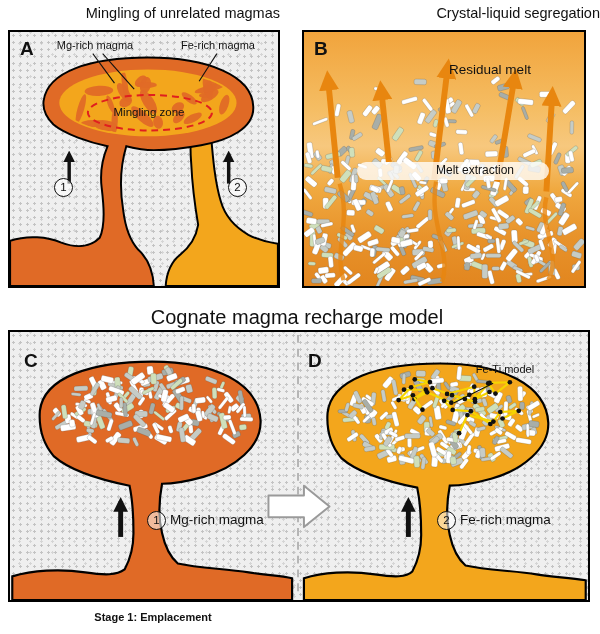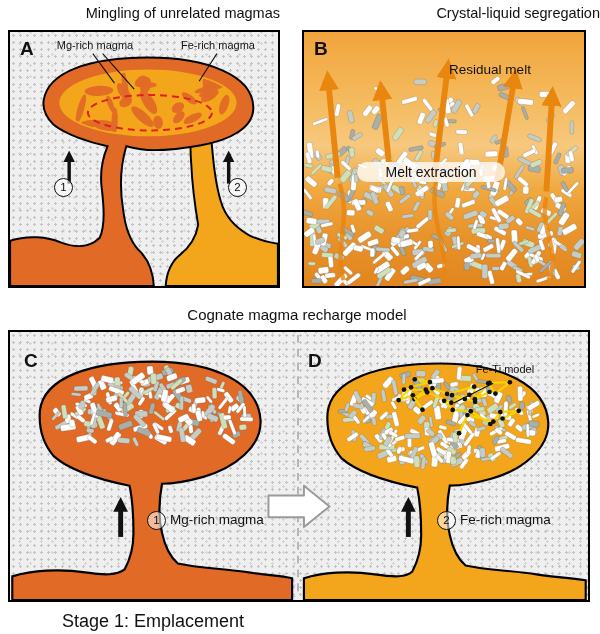--- a/index.html
+++ b/index.html
@@ -7,29 +7,29 @@
          font-family:"Liberation Sans",sans-serif;color:#111;overflow:hidden;}
   .panel{position:absolute;border:2px solid #000;box-sizing:border-box;}
   svg.stipple{background-color:var(--stipple-bg,#efefef);
     background-image:radial-gradient(#c3c3c3 1px,transparent 1.3px),
                      radial-gradient(#d5d5d5 1px,transparent 1.3px);
     background-size:7px 7px,11px 11px;background-position:0 0,4px 6px;}
   #svgB{background:linear-gradient(180deg,#f1a43c 0%,#f5bd63 30%,#f7c87e 45%,
         #f0a940 62%,#e8932b 80%,#e2861f 100%);}
   .lbl{position:absolute;text-align:center;line-height:1.15;}
   .title{font-size:14.5px;font-weight:500;text-align:right;}
-  .midtitle{font-size:15px;font-weight:500;}
+  .midtitle{font-size:20px;font-weight:500;}
   .letter{position:absolute;font-size:19px;font-weight:bold;}
   .small{font-size:11px;}
   .med{font-size:13.5px;}
   .circle-num{position:absolute;width:17px;height:17px;border:1.6px solid #111;
     border-radius:50%;font-size:11.5px;line-height:16px;text-align:center;
     background:rgba(255,255,255,.55);}
   .band{background:rgba(255,255,255,.78);border-radius:10px;padding:2px 0;}
-  .caption{font-size:18px;}
+  .caption{font-size:11px;font-weight:bold;}
 </style>
 </head>
 <body>
 
 <div class="stage">
 
   <div class="lbl title" style="left:8px;top:5px;width:272px;">Mingling of unrelated magmas</div>
   <div class="lbl title" style="left:316px;top:5px;width:284px;">Crystal-liquid segregation</div>
 
   <svg id="svgA" class="panel stipple" style="left:8px;top:30px;" width="272" height="258" viewBox="0 0 272 258">
@@ -896,25 +896,26 @@
     <polygon points="260,166 296,166 296,156 322,177 296,198 296,188 260,188" fill="#ffffff" stroke="#9a9a9a" stroke-width="2" stroke-linejoin="round"></polygon>
   </svg>
 
   <div class="letter" style="left:20px;top:38px;">A</div>
   <div class="letter" style="left:314px;top:38px;">B</div>
   <div class="letter" style="left:24px;top:350px;">C</div>
   <div class="letter" style="left:308px;top:350px;">D</div>
 
   <div class="lbl small" style="left:49px;top:39px;width:92px;">Mg-rich magma</div>
   <div class="lbl small" style="left:172px;top:39px;width:92px;">Fe-rich magma</div>
+  <div class="lbl" style="left:90px;top:106px;width:118px;font-size:11.5px;">Mingling zone</div>
   <div class="circle-num" style="left:54px;top:178px;">1</div>
   <div class="circle-num" style="left:228px;top:178px;">2</div>
 
   <div class="lbl med" style="left:400px;top:62px;width:180px;">Residual melt</div>
-  <div class="lbl band" style="left:357px;top:162px;width:148px;font-size:14px;">Melt extraction</div>
+  <div class="lbl band" style="left:357px;top:162px;width:148px;font-size:12px;padding-left:44px;">Melt extraction</div>
 
   <div class="circle-num" style="left:147px;top:511px;">1</div>
   <div class="lbl med" style="left:170px;top:512px;width:110px;text-align:left;">Mg-rich magma</div>
 
   <div class="lbl small" style="left:448px;top:363px;width:114px;">Fe-Ti model</div>
   <div class="circle-num" style="left:437px;top:511px;">2</div>
   <div class="lbl med" style="left:460px;top:512px;width:110px;text-align:left;">Fe-rich magma</div>
 
   <div class="lbl caption" style="left:8px;top:611px;width:290px;">Stage 1: Emplacement</div>
 </div>

